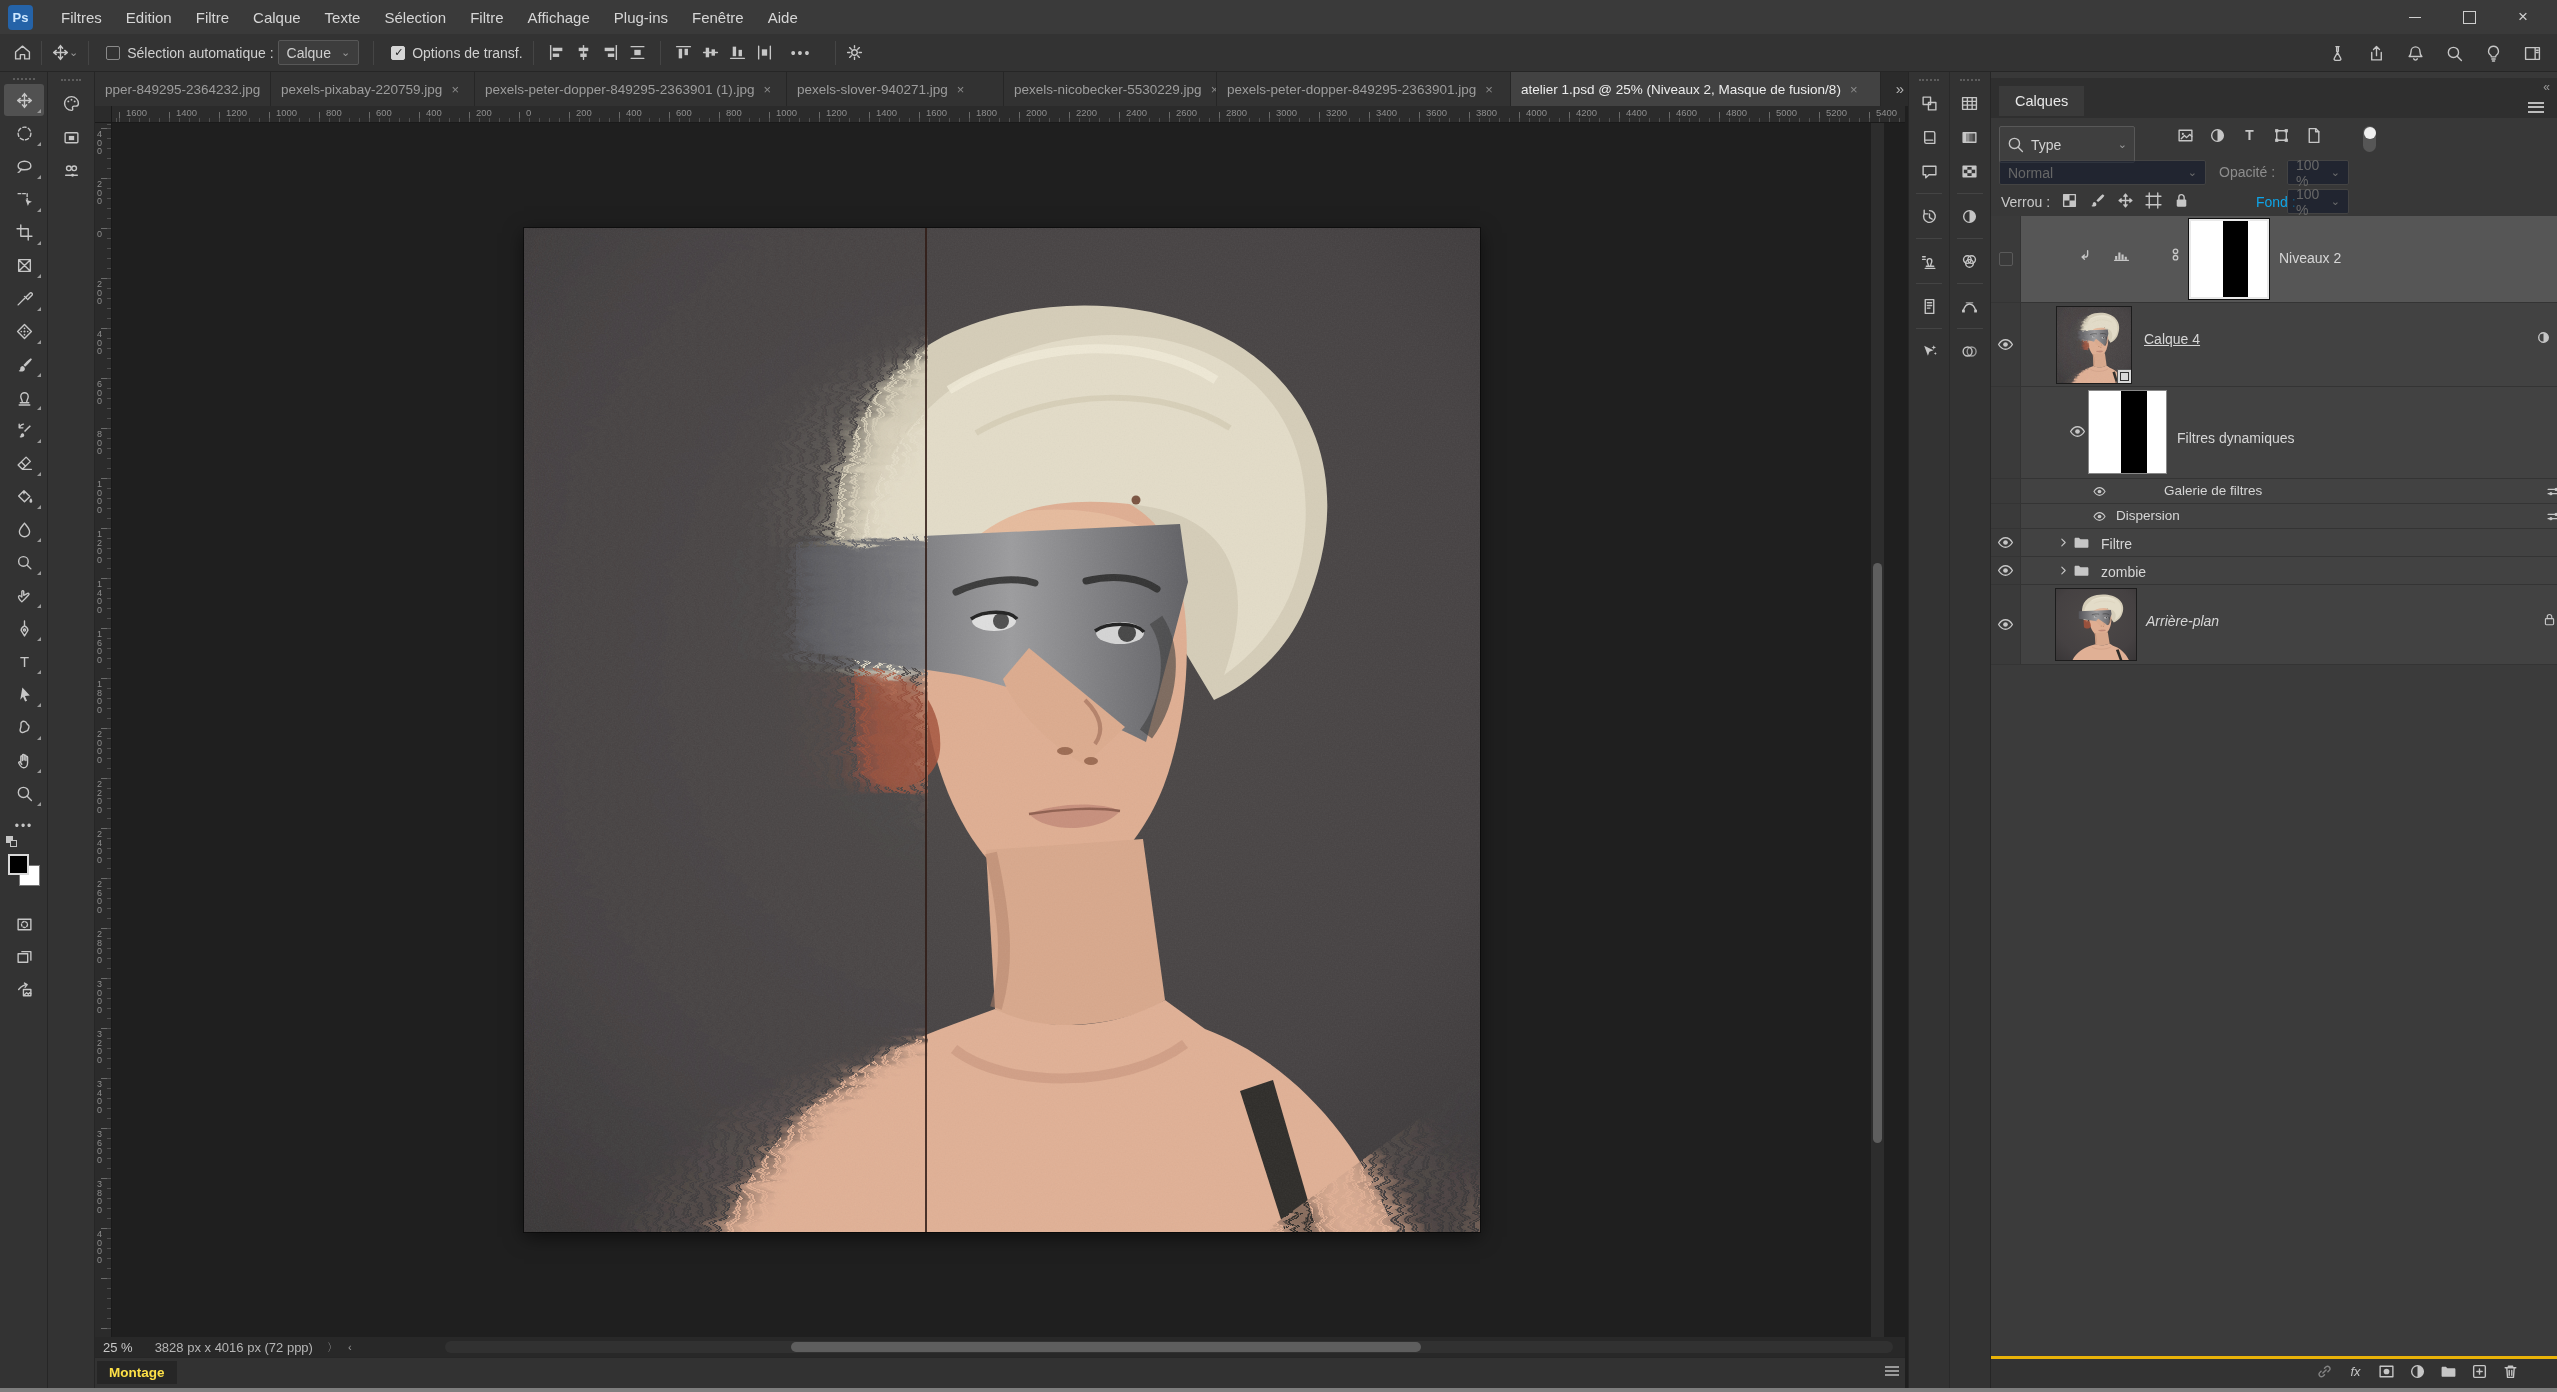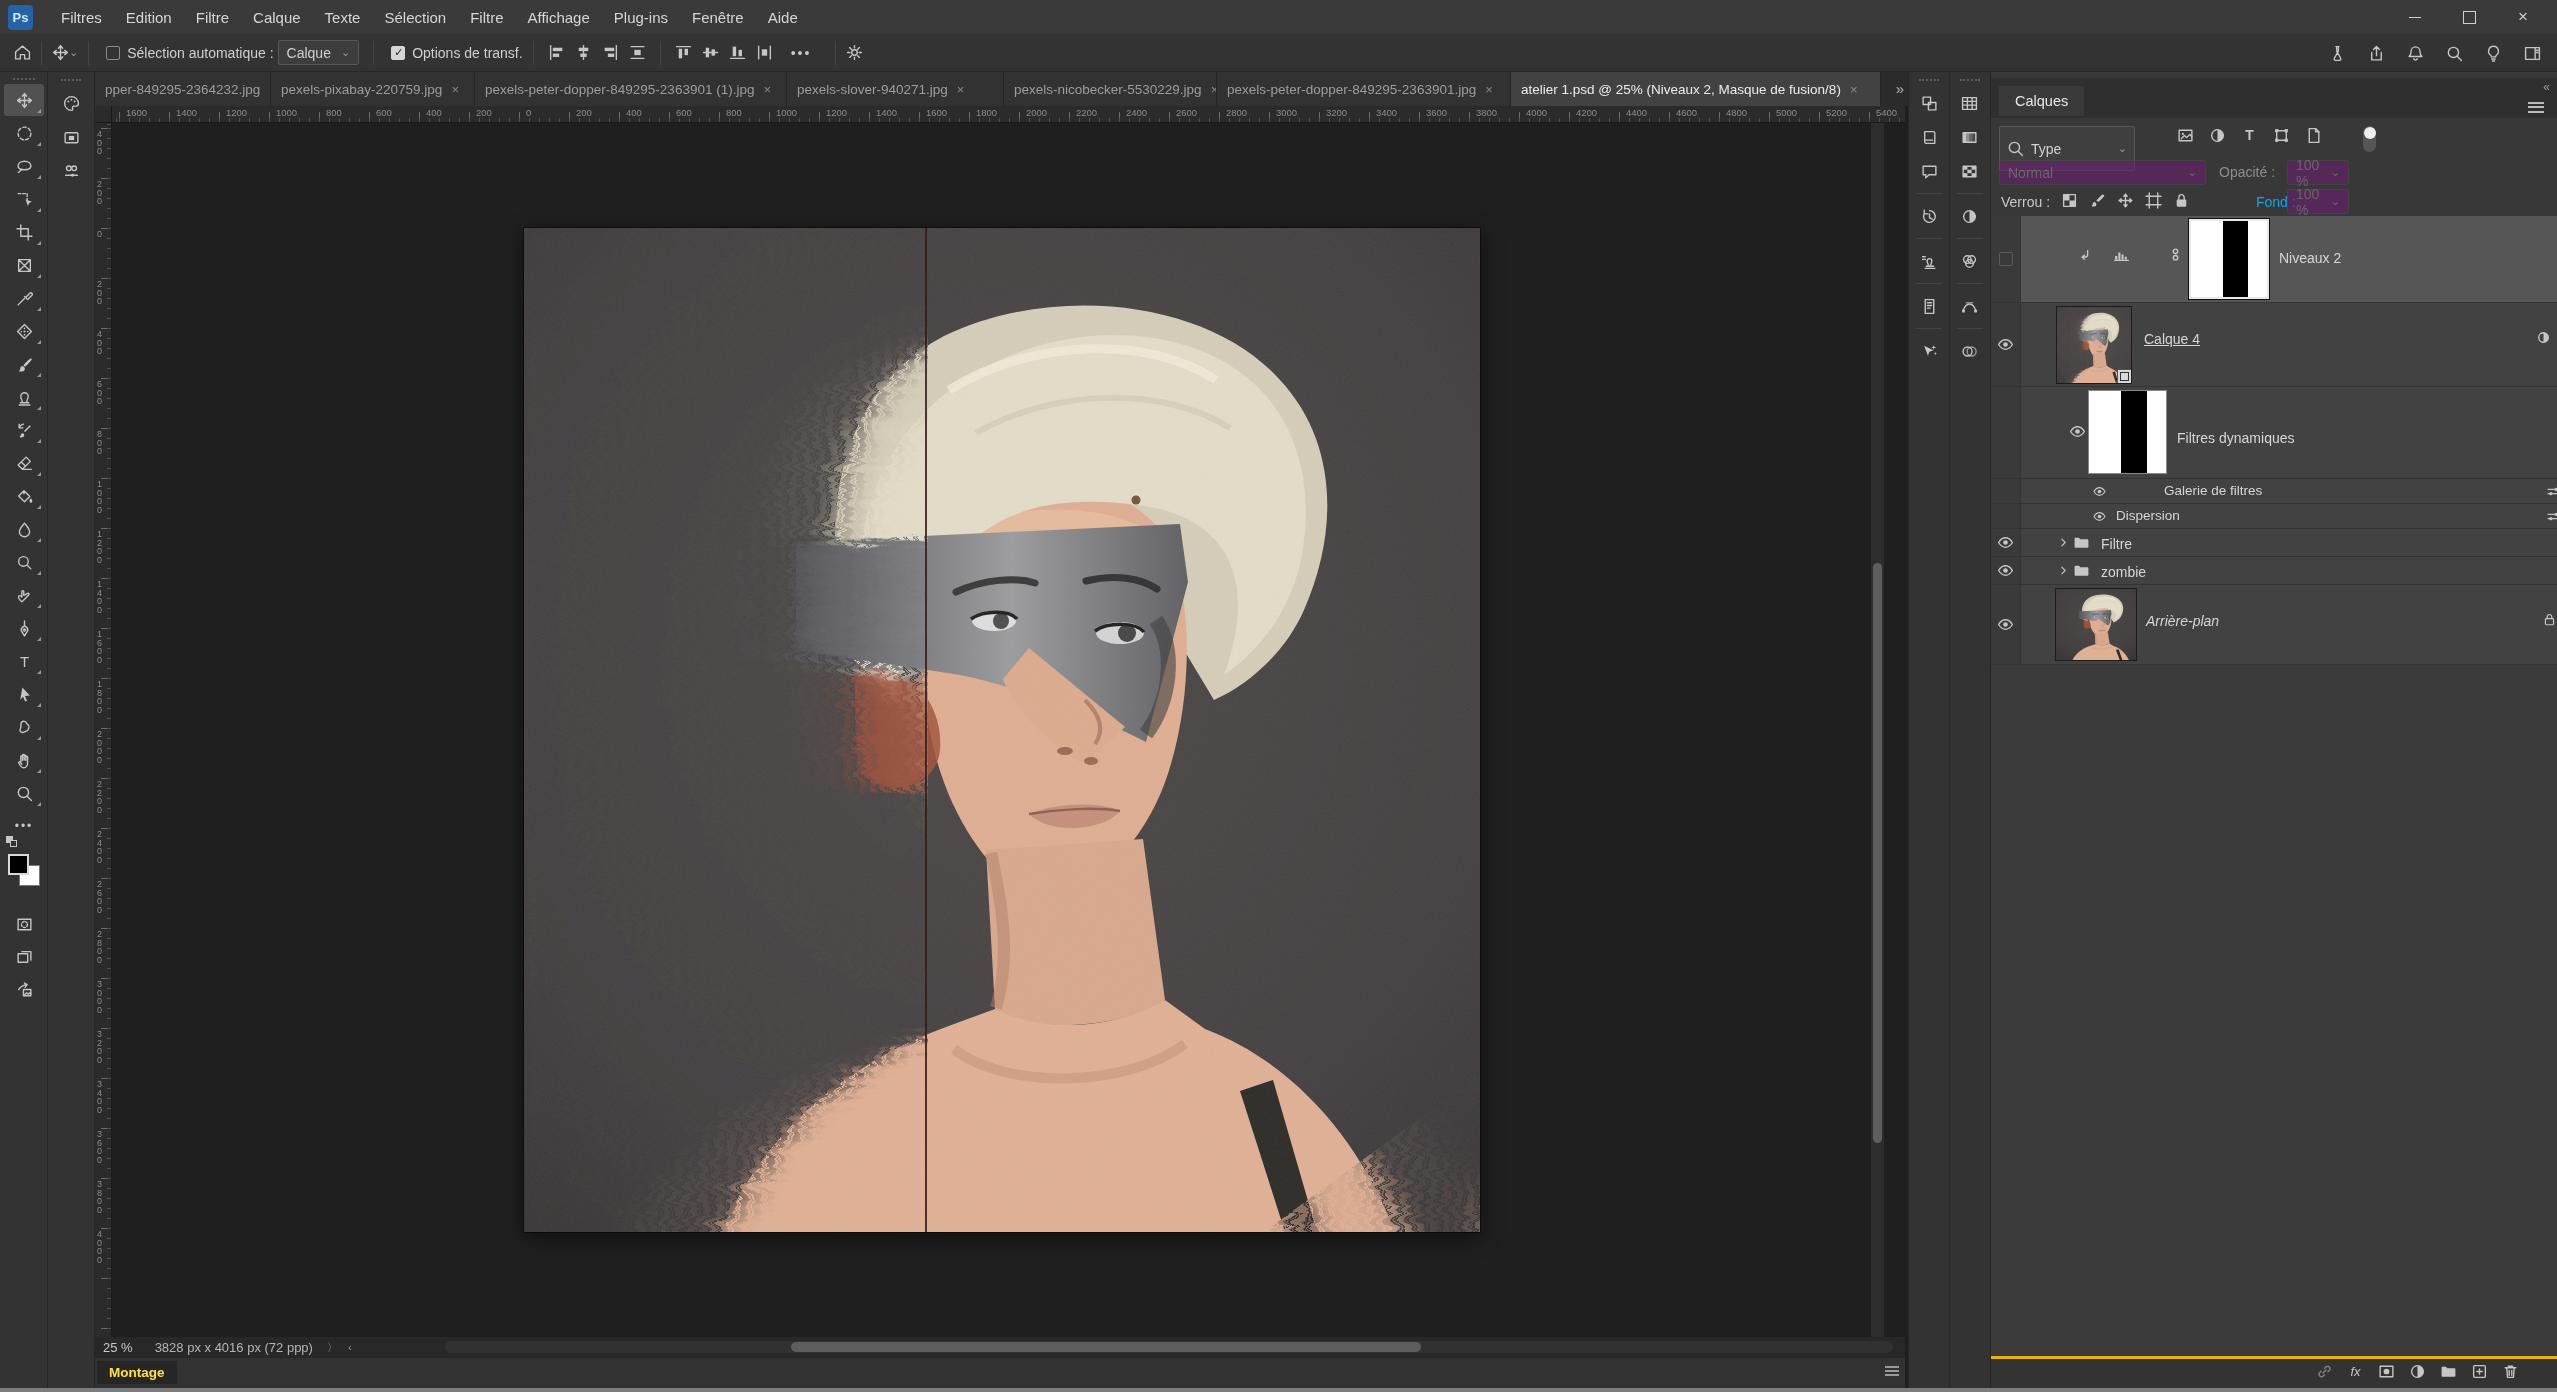--- a/index.html
+++ b/index.html
@@ -101,28 +101,28 @@
 
   
   #layers-panel { left:1990px; top:72px; width:567px; height:1316px; background:#383838; border-left:1px solid #262626; }
   #lp-tabs { position:absolute; left:0; top:6px; width:567px; height:40px; background:#2f2f2f; }
   #lp-tab-calques { position:absolute; left:8px; top:8px; padding:7px 16px; background:#3a3a3a; color:#e8e8e8; font-size:14.5px; }
   #lp-menu { position:absolute; right:14px; top:24px; width:16px; height:11px;
     background:repeating-linear-gradient(180deg,#bcbcbc 0 2px,transparent 2px 4.5px); }
   #lp-collapse { position:absolute; right:8px; top:2px; color:#9a9a9a; font-size:12px; }
   .lp-row { position:absolute; left:0; width:567px; display:flex; align-items:center; color:#c9c9c9; font-size:14px; }
   #lp-filter { top:50px; height:36px; }
-  #lp-search { position:absolute; left:8px; top:4px; width:136px; height:45px; background:#3f3f3f; border:1px solid #585858;
+  #lp-search { position:absolute; left:8px; top:4px; width:136px; height:37px; background:#3f3f3f; border:1px solid #585858;
     border-radius:2px; display:flex; align-items:center; gap:7px; padding:0 7px; color:#d2d2d2; }
   #lp-search .chev { margin-left:auto; }
   .lp-ficons { position:absolute; left:186px; top:5px; display:flex; gap:15px; }
   #lp-toggle { position:absolute; left:372px; top:4px; width:13px; height:26px; border-radius:7px; background:#565656; }
   #lp-toggle::after { content:""; position:absolute; left:0.5px; top:1px; width:12px; height:12px; border-radius:50%; background:#efefef; }
   #lp-blend { top:88px; height:27px; color:#8d8d8d; }
-  .lp-combo { background:#701a75; border:1px solid #4c4c4c; border-radius:2px; height:25px; display:flex; align-items:center;
+  .lp-combo { background:#0f172a; border:1px solid #4c4c4c; border-radius:2px; height:25px; display:flex; align-items:center;
     padding:0 8px; color:#8d8d8d; }
   #lp-blendsel { position:absolute; left:8px; top:0; width:207px; }
   #lp-blendsel .chev { margin-left:auto; }
   #lp-opacity-label { position:absolute; left:228px; top:4px; }
   #lp-opacity-box { position:absolute; left:296px; top:0; width:62px; }
   #lp-lock { top:117px; height:27px; }
   #lp-lock-label { position:absolute; left:10px; top:5px; color:#c9c9c9; }
   .lp-lockicons { position:absolute; left:70px; top:3px; display:flex; gap:11px; }
   #lp-fond-label { position:absolute; left:265px; top:5px; color:#0ea5e9; }
   #lp-fond-box { position:absolute; left:296px; top:0; width:62px; }

